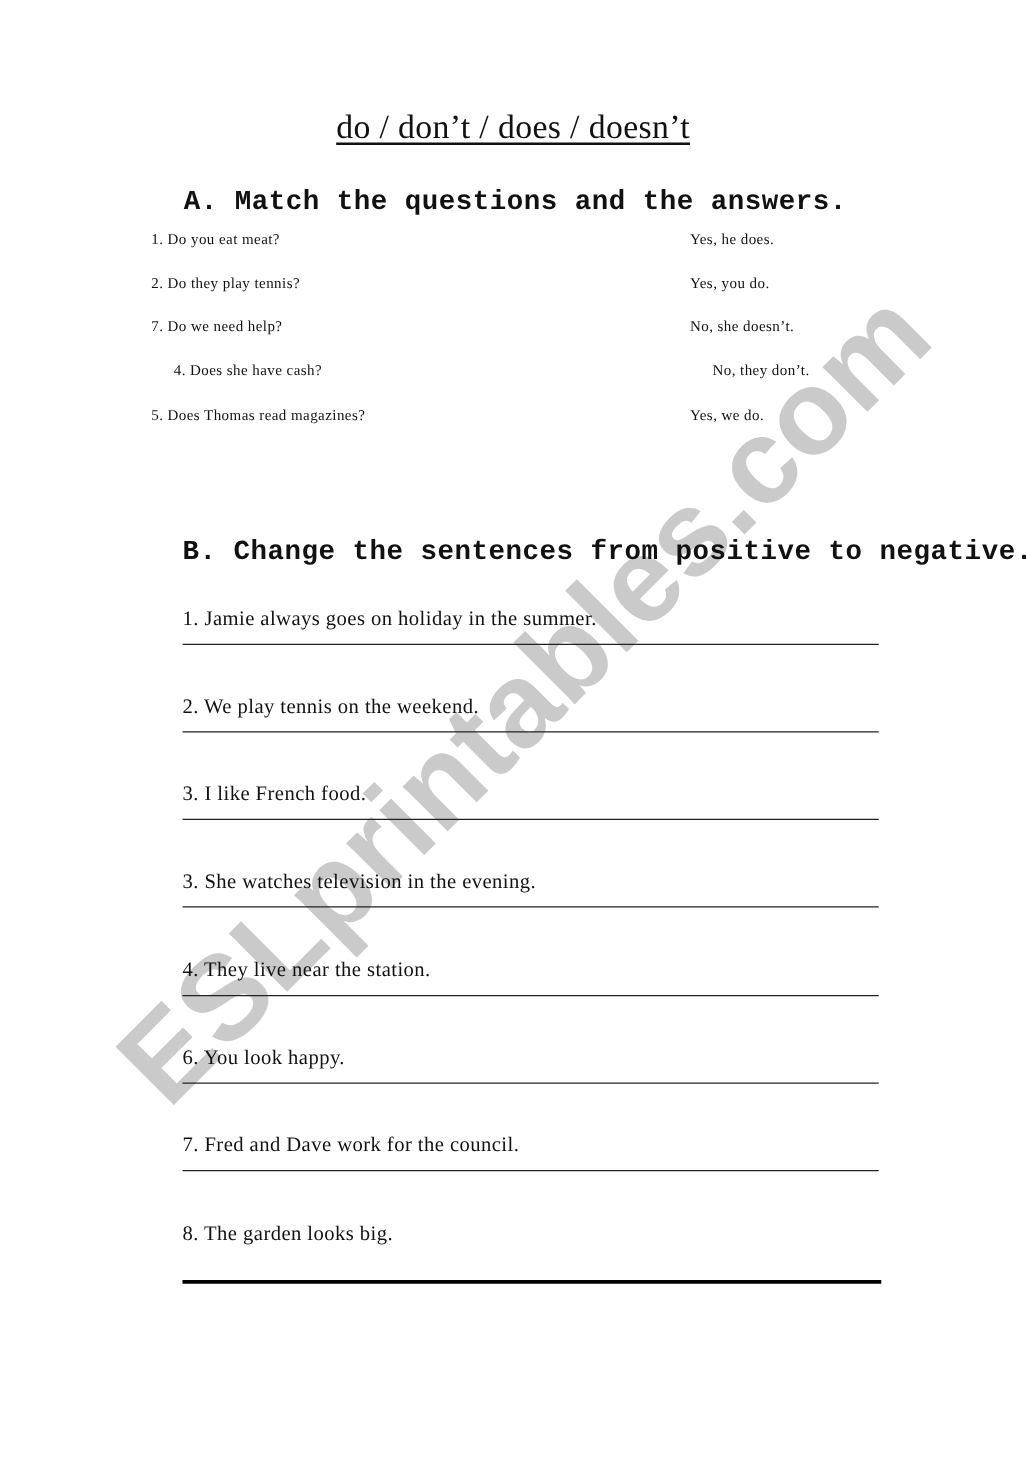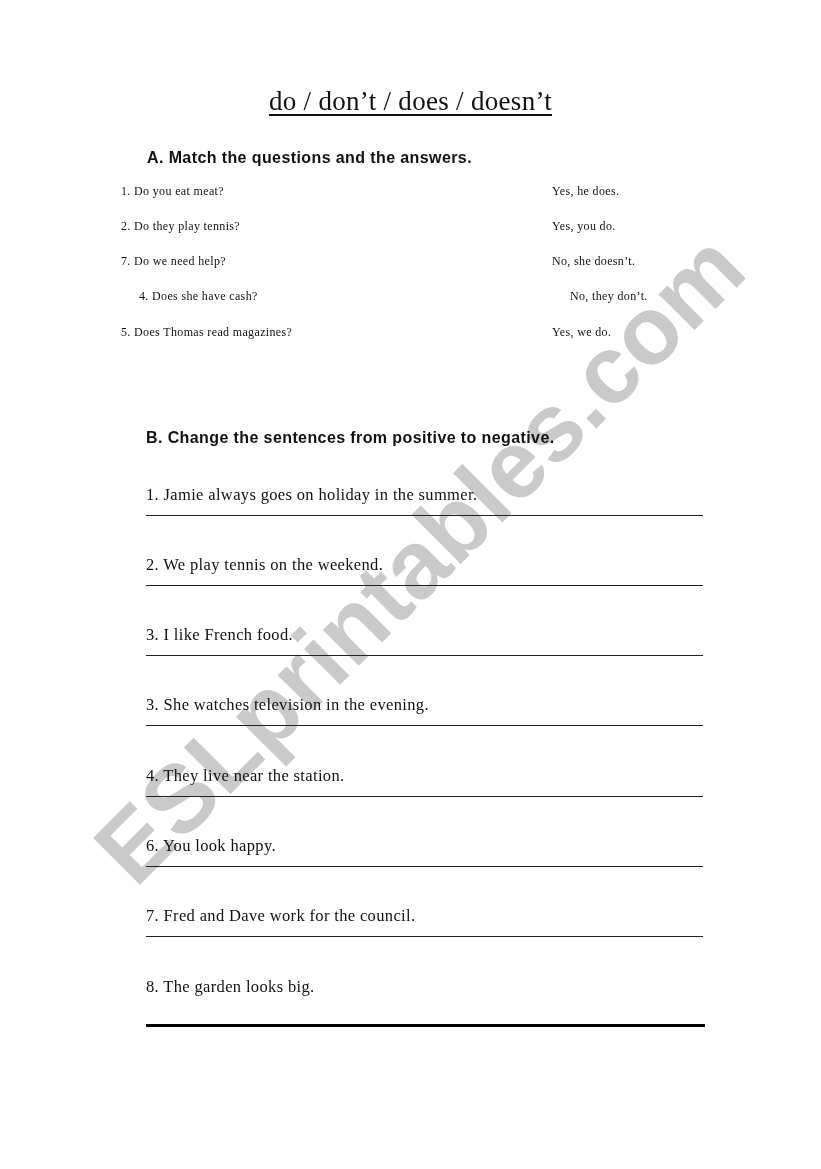--- a/index.html
+++ b/index.html
@@ -31,23 +31,23 @@
       font-size: 27px;
       letter-spacing: 0.3px;
     }
     .title span {
       text-decoration: underline;
       text-underline-offset: 4px;
       text-decoration-thickness: 2px;
     }
     .heading {
       position: absolute;
-      font-family: Liberation Sans, sans-serif;
+      font-family: Liberation Mono, monospace;
       font-weight: bold;
-      font-size: 16px;
+      font-size: 22px;
       letter-spacing: 0.4px;
       white-space: nowrap;
     }
     .qa-row {
       position: absolute;
       left: 121px;
       width: 600px;
       height: 22px;
       font-family: "Liberation Serif", serif;
       font-size: 12px;

